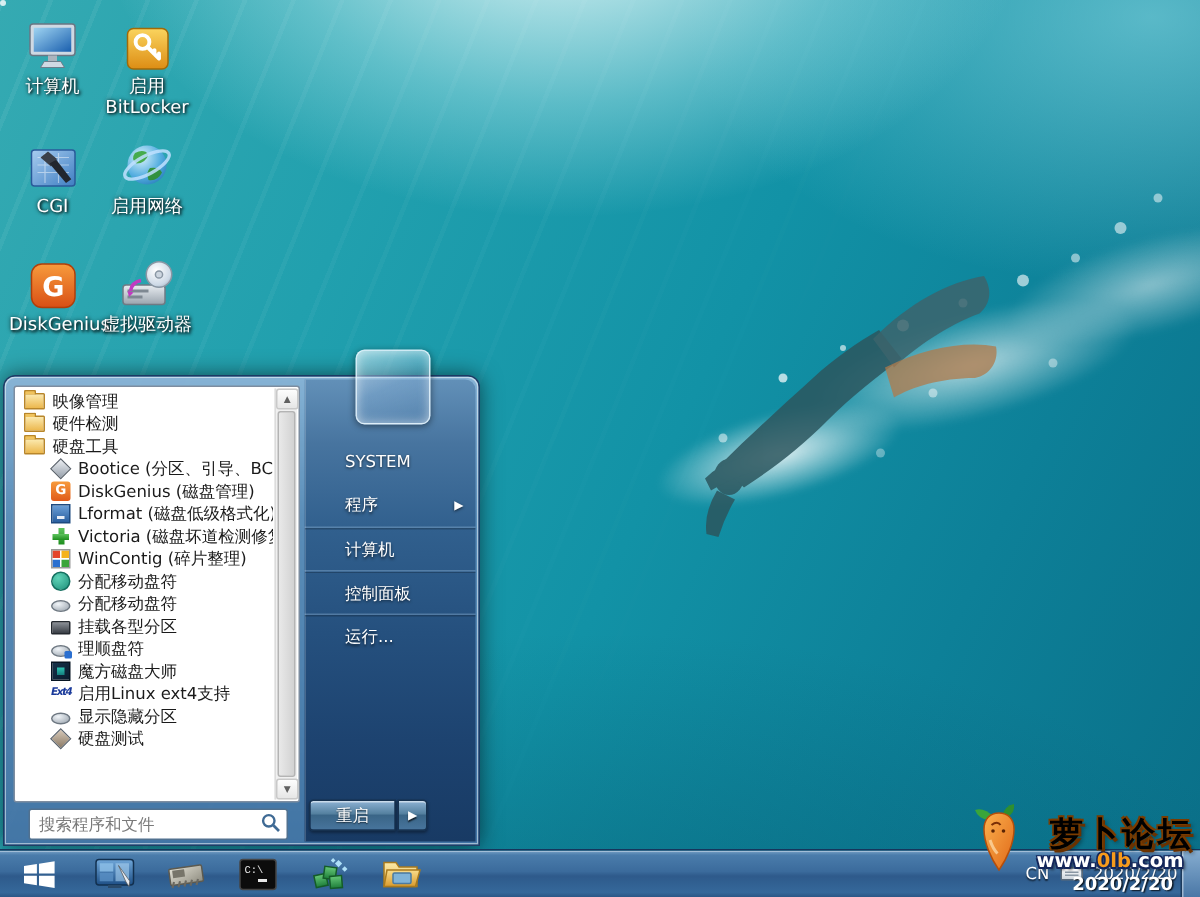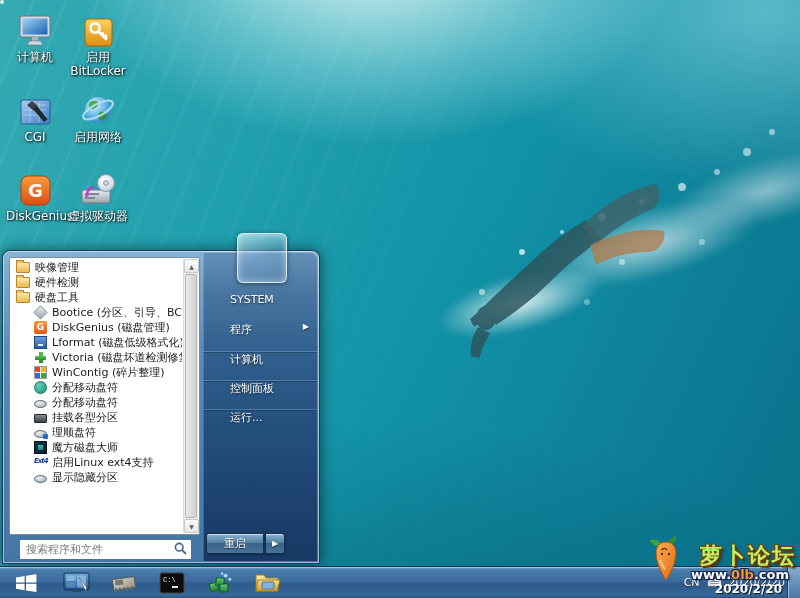--- a/index.html
+++ b/index.html
@@ -74,21 +74,21 @@
   .sm-search svg { position:absolute; right:5px; top:4px; }
 
   .sm-right { position:absolute; left:200px; top:2px; right:2px; bottom:2px; border-radius:0 7px 0 0;
     background:linear-gradient(180deg,#6290b8 0%, #47749f 14%, #31608e 32%, #25507e 55%, #1d4370 78%, #183a64 100%);
     box-shadow:inset 1px 0 0 rgba(255,255,255,.18); }
   .avatar { position:absolute; left:34px; top:-20px; width:50px; height:50px; border-radius:6px;
     border:1px solid rgba(235,248,255,.85);
     background:linear-gradient(155deg, rgba(225,242,252,.6), rgba(150,190,225,.35) 48%, rgba(95,140,185,.3));
     box-shadow:0 1px 5px rgba(0,0,0,.45), inset 0 0 7px rgba(255,255,255,.55); }
   .sm-rlist { position:absolute; left:0; right:0; top:40px; }
-  .sm-ritem { position:relative; height:29px; display:flex; align-items:flex-start; padding-left:27px;
+  .sm-ritem { position:relative; height:29px; display:flex; align-items:center; padding-left:27px;
     font-size:11px; color:#fff; text-shadow:0 1px 2px rgba(0,0,0,.7); cursor:default; }
   .sm-ritem.sep { border-top:1px solid rgba(160,195,225,.35); box-shadow:inset 0 1px 0 rgba(0,0,0,.22); }
   .sm-ritem .sub-arrow { position:absolute; right:8px; font-size:8px; color:#fff; }
 
   .sm-restart { position:absolute; right:32px; bottom:7px; display:flex; gap:1px; }
   .btn-glass { height:21px; border:1px solid #16314f; border-radius:3px; color:#fff; font-size:11px;
     text-shadow:0 1px 1px rgba(0,0,0,.7); display:flex; align-items:center; justify-content:center;
     background:linear-gradient(#8db2d4 0%, #54809f 45%, #3a6587 50%, #47749c 100%);
     box-shadow:inset 0 1px 0 rgba(255,255,255,.55), 0 1px 2px rgba(0,0,0,.35); cursor:default; }
   .btn-restart { width:58px; border-radius:3px 0 0 3px; }
@@ -106,21 +106,21 @@
   .kb-icon { width:15px; height:9px; background:linear-gradient(#fdfdfd,#cfd6dd); border:1px solid #5a6a7a; border-radius:1px; position:relative; }
   .kb-icon::after { content:''; position:absolute; left:2px; top:2px; right:2px; height:1px;
     background:#8a97a4; box-shadow:0 2px 0 #8a97a4; }
   .show-desktop { position:absolute; right:0; top:0; bottom:0; width:13px;
     background:linear-gradient(#86add0,#4a77a6); border-left:1px solid #1c3a5c;
     box-shadow:inset 1px 0 0 rgba(255,255,255,.45); cursor:default; }
 
   
   .watermark { position:absolute; right:4px; bottom:2px; z-index:60; pointer-events:none; }
   .wm-top { display:flex; align-items:flex-end; }
-  .wm-title { font-weight:bold; font-size:22px; letter-spacing:2px; color:#bef264;
+  .wm-title { font-weight:bold; font-size:22px; letter-spacing:2px; color:#000000;
     text-shadow:-1px -1px 0 #7a3c00, 1px -1px 0 #7a3c00, -1px 1px 0 #7a3c00, 2px 2px 0 #6a3200, 3px 3px 3px rgba(0,0,0,.4);margin-left:16px; }
   .wm-url { text-align:center; font-weight:bold; font-size:13px; color:#fff; margin-top:-4px;
     text-shadow:-1px -1px 0 #13265a, 1px -1px 0 #13265a, -1px 1px 0 #13265a, 1px 1px 0 #13265a, 2px 2px 2px rgba(0,0,0,.5); }
   .wm-url .site { color:#f79b1c; }
   .wm-date { text-align:right; font-size:12px; font-weight:bold; color:#fff; padding-right:14px;
     text-shadow:1px 1px 1px rgba(0,0,0,.8); }
 
   
   .fic { width:14px; height:11px; flex:none; position:relative; border-radius:1px;
     background:linear-gradient(#fbe9ae,#ecb84e); border:1px solid #b8862a; }
@@ -344,20 +344,24 @@
           <span>魔方磁盘大师</span>
         </div>
       <div class="sm-item prog">
           <span class="pi pi-ext"></span>
           <span>启用Linux ext4支持</span>
         </div>
       <div class="sm-item prog">
           <span class="pi pi-disk"></span>
           <span>显示隐藏分区</span>
         </div>
+      <div class="sm-item prog">
+          <span class="pi pi-test"></span>
+          <span>硬盘测试</span>
+        </div>
     </div>
     <div class="sm-scroll">
       <div class="arr up">▲</div>
       <div class="thumb"></div>
       <div class="arr dn">▼</div>
     </div>
   </div>
 
   <div class="sm-search">
     <input type="text" placeholder="搜索程序和文件" style="">

